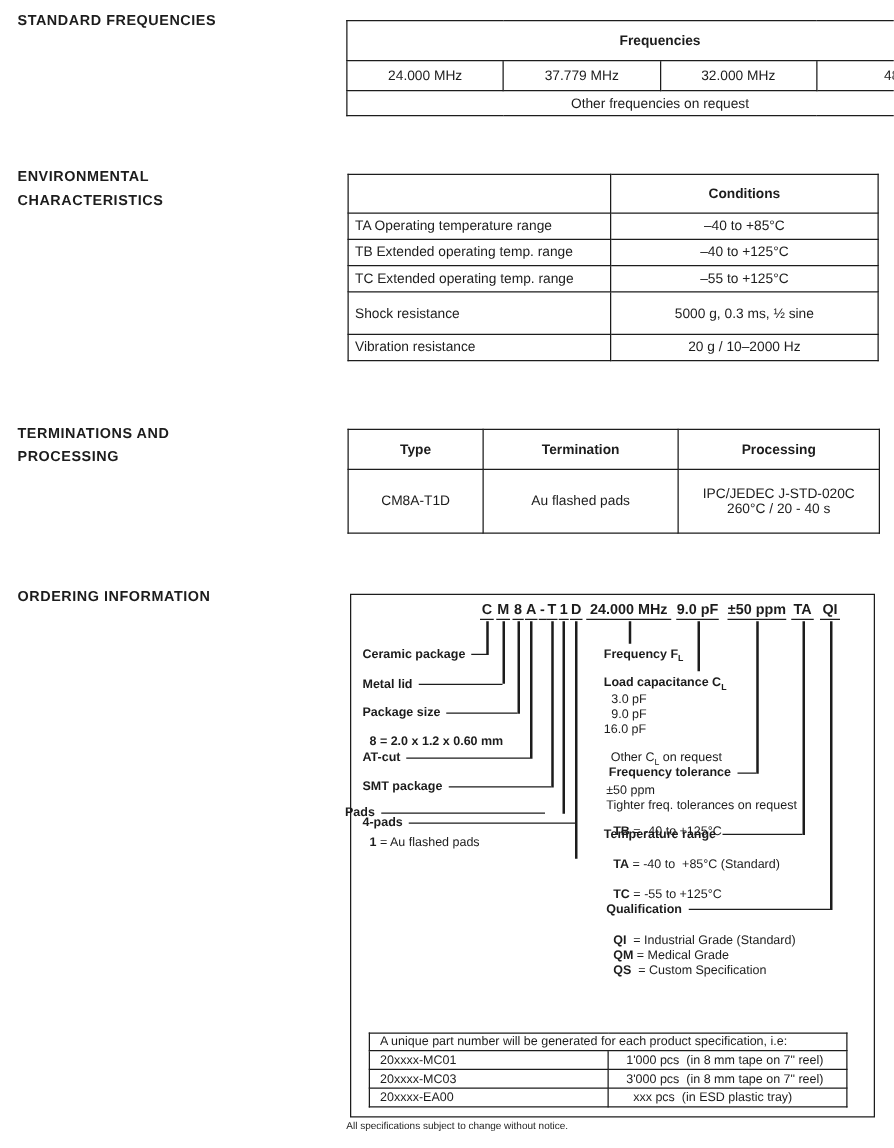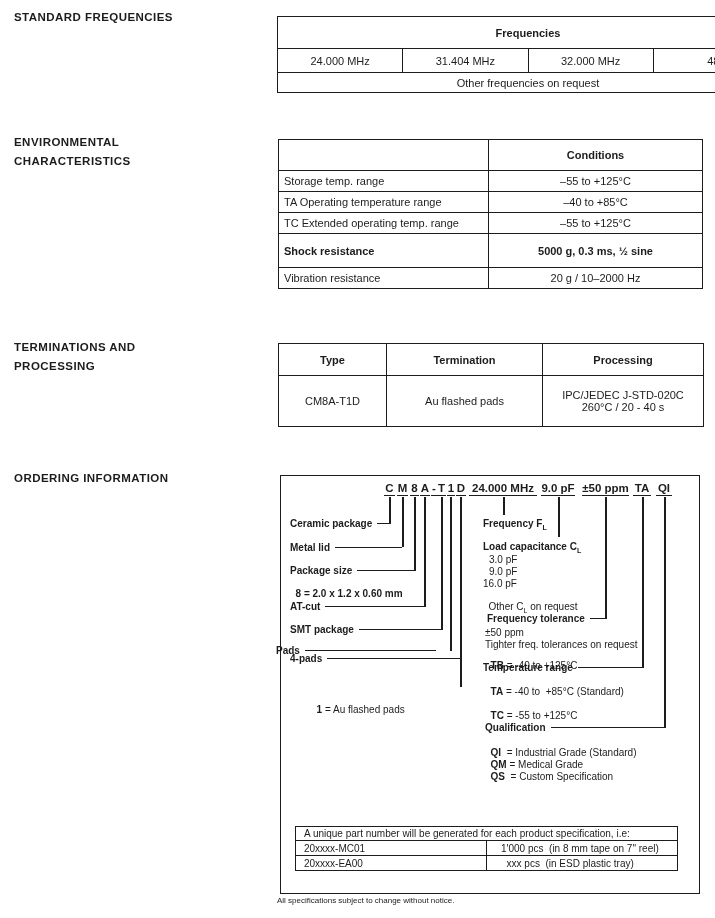--- a/index.html
+++ b/index.html
@@ -38,49 +38,49 @@
 <div class="heading" style="top:360px;">PROCESSING</div>
 <div class="heading" style="top:472px;">ORDERING INFORMATION</div>
 
 <table style="left:277px;top:16px;width:502px;">
   <tbody>
       <tr style="height:32px;">
     <td colspan="4" class="c bold">Frequencies</td>
   </tr>
   <tr style="height:24px;">
     <td class="c" style="width:106px;">24.000 MHz</td>
-    <td class="c" style="width:105px;">31.404 MHz</td>
+    <td class="c" style="width:105px;">37.779 MHz</td>
     <td class="c" style="width:105px;">32.000 MHz</td>
     <td class="c" style="width:107px;padding-left:42px;">48.000 MHz</td>
   </tr>
   <tr style="height:20px;">
     <td colspan="4" class="c">Other frequencies on request</td>
   </tr>
 </tbody>
   </table>
 
 <table style="left:278px;top:139px;width:422px;">
   <tbody>
       <tr style="height:31px;">
     <td style="width:209px;"></td>
     <td class="c bold" style="width:213px;">Conditions</td>
   </tr>
   <tr style="height:21px;">
-    <td class="lpad">Storage temp. range</td>
-    <td class="c">–55 to +125°C</td>
-  </tr>
-  <tr style="height:21px;">
     <td class="lpad">TA Operating temperature range</td>
     <td class="c">–40 to +85°C</td>
   </tr>
   <tr style="height:21px;">
+    <td class="lpad">TB Extended operating temp. range</td>
+    <td class="c">–40 to +125°C</td>
+  </tr>
+  <tr style="height:21px;">
     <td class="lpad">TC Extended operating temp. range</td>
     <td class="c">–55 to +125°C</td>
   </tr>
-  <tr style="height:34px;font-weight:bold;">
+  <tr style="height:34px;">
     <td class="lpad">Shock resistance</td>
     <td class="c">5000 g, 0.3 ms, ½ sine</td>
   </tr>
   <tr style="height:21px;">
     <td class="lpad">Vibration resistance</td>
     <td class="c">20 g / 10–2000 Hz</td>
   </tr>
 </tbody>
   </table>
 
@@ -151,21 +151,21 @@
     <span class="fill"></span>
 </div>
 <div class="lrow" style="left:290px;top:623px;width:151px;">
   <span>SMT package</span>
     <span class="fill"></span>
 </div>
 <div class="lrow" style="left:276px;top:644px;width:160px;">
   <span>Pads</span>
     <span class="fill"></span>
 </div>
-<div class="dtext" style="left:290px;top:693px;margin-left:21px;">
+<div class="dtext" style="left:290px;top:658px;">
   <b>1</b><span> = Au flashed pads</span>
 </div>
 <div class="lrow" style="left:290px;top:652px;width:170px;">
   <span>4-pads</span>
     <span class="fill"></span>
 </div>
 
 <div class="dlabel" style="left:483px;top:518px;">
   <span>Frequency F</span><sub>L</sub>
 </div>
@@ -214,19 +214,23 @@
 <table class="ptable" style="left:295px;top:826px;width:383px;">
   <tbody>
       <tr style="height:14px;">
     <td colspan="2" style="padding-left:8px;">A unique part number will be generated for each product specification, i.e:</td>
   </tr>
   <tr style="height:15px;">
     <td style="width:93px;padding-left:8px;">20xxxx-MC01</td>
     <td style="width:290px;padding-left:14px;white-space:pre;">1'000 pcs  (in 8 mm tape on 7" reel)</td>
   </tr>
   <tr style="height:15px;">
+    <td style="padding-left:8px;">20xxxx-MC03</td>
+    <td style="padding-left:14px;white-space:pre;">3'000 pcs  (in 8 mm tape on 7" reel)</td>
+  </tr>
+  <tr style="height:15px;">
     <td style="padding-left:8px;">20xxxx-EA00</td>
     <td style="padding-left:14px;white-space:pre;">  xxx pcs  (in ESD plastic tray)</td>
   </tr>
 </tbody>
   </table>
 
 <div class="footer">All specifications subject to change without notice.</div>
 
 </body></html>

